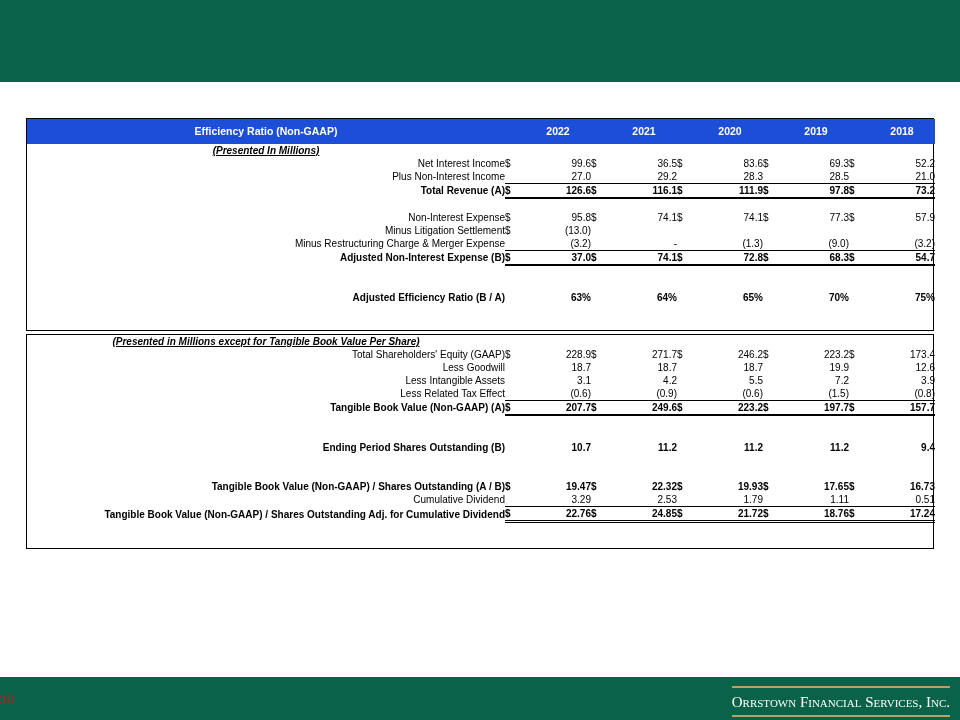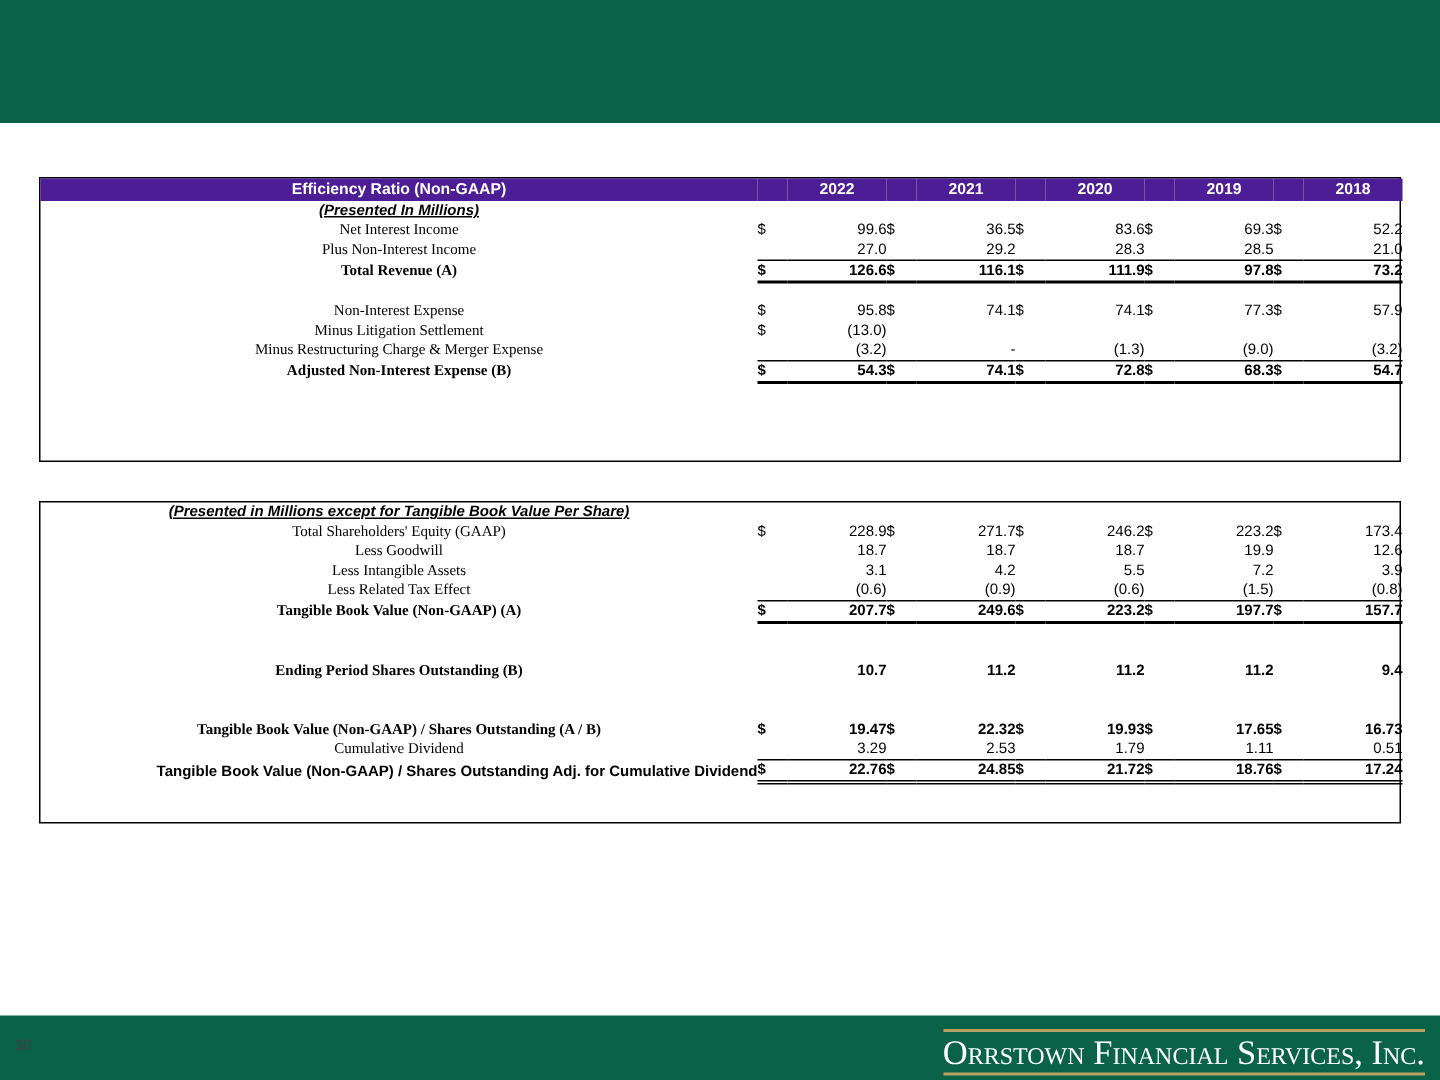--- a/index.html
+++ b/index.html
@@ -28,33 +28,33 @@
     border: 1px solid #000000; background: #ffffff;
   }
   #table1 { top: 118px; }
   #table2 { top: 334px; }
 
   table.fin { width: 100%; border-collapse: collapse; table-layout: fixed; }
   table.fin td { padding: 0; font-size: 10px; color: #000000; line-height: 13px; height: 13px; vertical-align: middle; }
 
   
   tr.hdr td {
-    background: #4c1d95; color: #ffffff; font-weight: bold;
-    font-size: 10.5px; height: 15px; line-height: 15px;
+    background: #1d4ed8; color: #ffffff; font-weight: bold;
+    font-size: 10.5px; height: 25px; line-height: 15px;
   }
   td.hdr-title { text-align: center; }
   td.hdr-year  { text-align: center; }
 
   
   col.c-label { width: 478px; }
   col.c-cur   { width: 20px; }
   col.c-val   { width: 66px; }
 
   
-  td.lbl      { text-align: center; padding-right: 0; white-space: nowrap; font-family: Liberation Serif, serif; }
+  td.lbl      { text-align: right; padding-right: 0; white-space: nowrap; }
   td.lbl-r    { text-align: right;  padding-right: 3px; white-space: nowrap; }
   td.lbl-c    { text-align: center; white-space: nowrap; }
   td.cur      { text-align: left;  padding-left: 2px; }
   td.val      { text-align: right; padding-right: 4px; white-space: nowrap; }
 
   .b { font-weight: bold; }
   .it { font-style: italic; font-weight: bold; font-size: 9px; text-decoration: underline; }
 
   
   .topline  { border-top: 1px solid #000000 !important; }
@@ -62,28 +62,28 @@
   .botdbl   { border-bottom: 3px double #000000 !important; }
   .spacer td { height: 11px; }
   .spacer-sm td { height: 7px; }
 
   
   .footer-band {
     position: absolute; left: 0; top: 677px; width: 960px; height: 43px;
     background: #0a6349;
   }
   .page-num {
-    position: absolute; left: 10px; top: 692px;
-    font-size: 10px; color: #404040;
+    position: absolute; left: 0; top: 692px;
+    font-size: 13px; color: #b91c1c;
   }
   .logo {
     position: absolute; right: 10px; top: 686px;
     font-family: "Liberation Serif", serif;
     color: #ffffff; white-space: nowrap;
-    font-size: 23px; line-height: 26px;
+    font-size: 15px; line-height: 26px;
     font-variant: small-caps;
     border-top: 2px solid #b9a063;
     border-bottom: 2px solid #b9a063;
     padding: 1px 0 0 0;
   }
 </style>
 </head>
 <body>
 
 <div id="slide">
@@ -210,38 +210,51 @@
         <td class="val">(1.3)</td>
         <td class="cur"></td>
         <td class="val">(9.0)</td>
         <td class="cur"></td>
         <td class="val">(3.2)</td>
       </tr>
 
       <tr>
         <td class="lbl b">Adjusted Non-Interest Expense (B)</td>
         <td class="cur b topline botthick">$</td>
-        <td class="val b topline botthick">54.3</td>
+        <td class="val b topline botthick">37.0</td>
         <td class="cur b topline botthick">$</td>
         <td class="val b topline botthick">74.1</td>
         <td class="cur b topline botthick">$</td>
         <td class="val b topline botthick">72.8</td>
         <td class="cur b topline botthick">$</td>
         <td class="val b topline botthick">68.3</td>
         <td class="cur b topline botthick">$</td>
         <td class="val b topline botthick">54.7</td>
       </tr>
 
       <tr class="spacer">
             <td colspan="11"></td>
           </tr>
       <tr class="spacer-sm">
             <td colspan="11"></td>
           </tr>
 
+      <tr>
+        <td class="lbl b">Adjusted Efficiency Ratio (B / A)</td>
+        <td class="cur b"></td>
+        <td class="val b">63%</td>
+        <td class="cur b"></td>
+        <td class="val b">64%</td>
+        <td class="cur b"></td>
+        <td class="val b">65%</td>
+        <td class="cur b"></td>
+        <td class="val b">70%</td>
+        <td class="cur b"></td>
+        <td class="val b">75%</td>
+      </tr>
 
       <tr class="spacer">
             <td colspan="11"></td>
           </tr>
       <tr class="spacer-sm">
             <td colspan="11"></td>
           </tr>
     </tbody>
       </table>
   </div>

